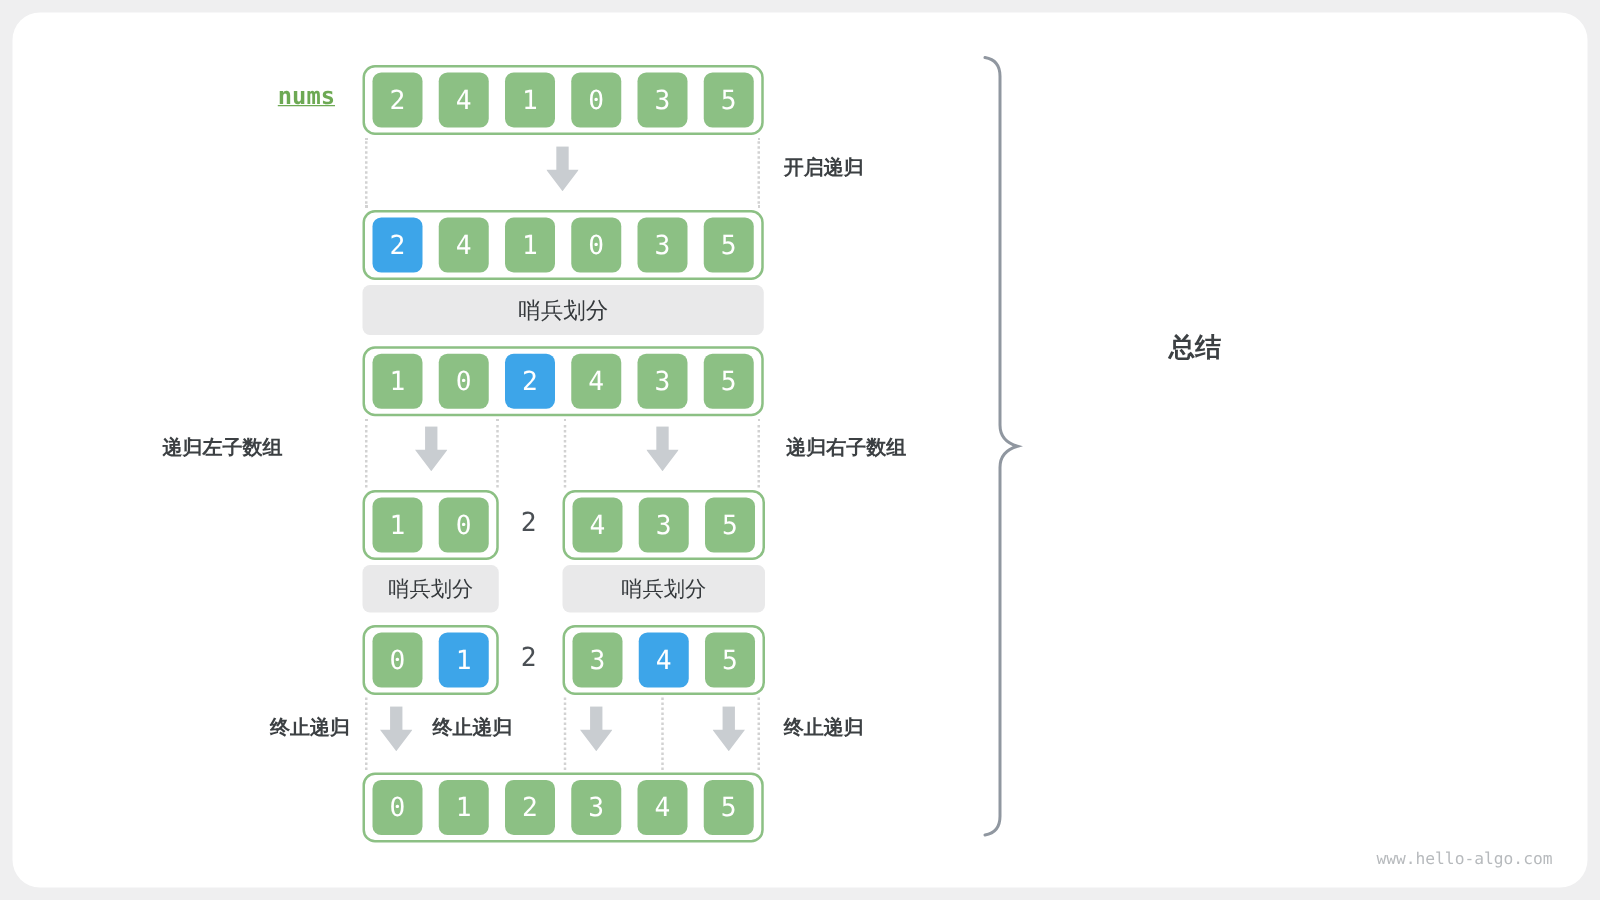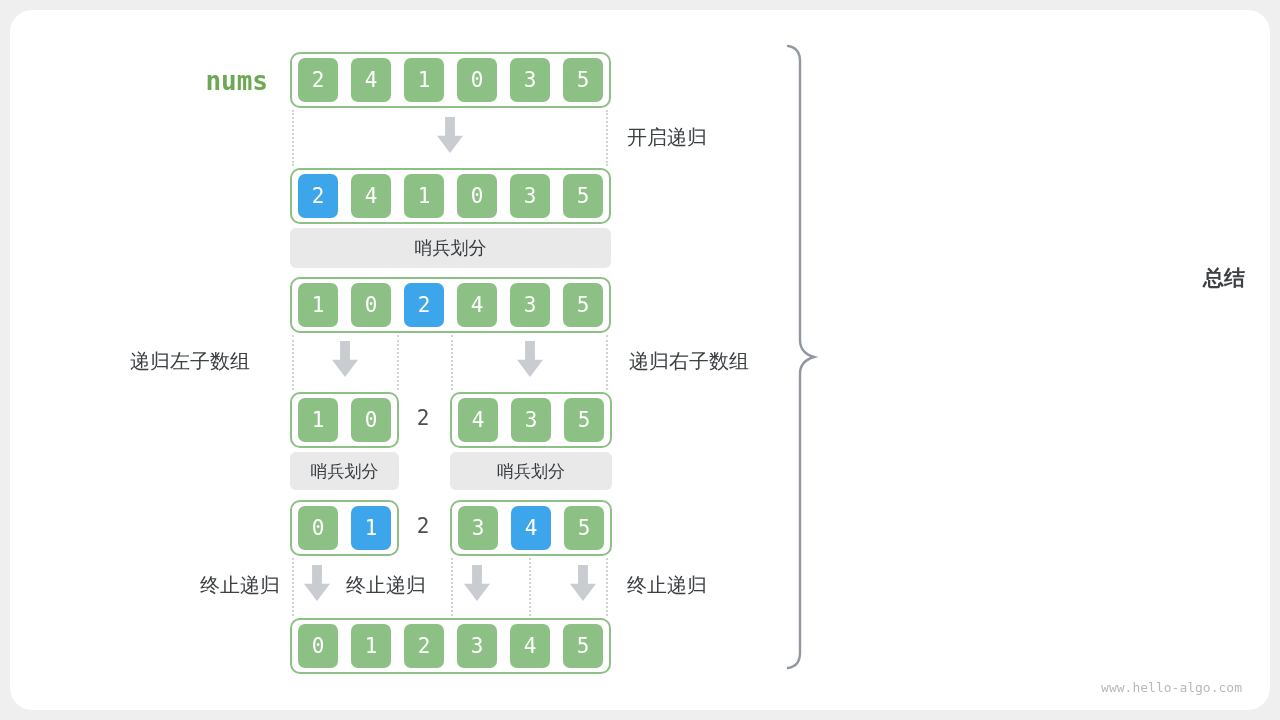--- a/index.html
+++ b/index.html
@@ -38,33 +38,33 @@
   }
   .arrow {
     position:absolute; width:26px; height:36px;
     background: var(--arrow, #c9cdd1);
     clip-path: polygon(31% 0, 69% 0, 69% 52%, 100% 52%, 50% 100%, 0 52%, 31% 52%);
   }
   .vline {
     position:absolute; width:0;
     border-left:2px dotted var(--guide, #d2d2d2);
   }
-  .label { position:absolute; font-size:20px; color: var(--label-text, #3c4043); white-space:nowrap; }
+  .label { position:absolute; font-size:16px; color: var(--label-text, #3c4043); white-space:nowrap;font-weight:bold; }
   .pivot {
     position:absolute; width:24px; text-align:center;
     font-family:"DejaVu Sans Mono","Liberation Mono",monospace;
     font-size:21px; color: var(--pivot-text, #4a4f54);
   }
   .nums {
     position:absolute; left:140px; top:66px; width:128px; text-align:right;
     font-family:"DejaVu Sans Mono","Liberation Mono",monospace;
-    font-weight:bold; font-size:26px; color: var(--nums-text, #6da954);
+    font-weight:bold; font-size:19px; color: var(--nums-text, #6da954); text-decoration: underline;
   }
   .summary {
-    position:absolute; left:935px; top:264px; width:310px; text-align:right;
+    position:absolute; left:935px; top:264px; width:310px; text-align:left;
   }
   .summary-title { font-size:21px; font-weight:bold; color: var(--summary-title, #3c4043); margin-bottom:10px; }
   .summary-line { font-size:19px; line-height:38px; color: var(--summary-text, #9aa0a6); white-space:nowrap; }
   .brace-svg { position:absolute; left:782px; top:44px; }
   .brace-path { fill:none; stroke: var(--brace, #9097a0); stroke-width:2.4; stroke-linecap:round; }
   .watermark {
     position:absolute; left:1030px; top:680px; width:212px; text-align:right;
     font-family:"DejaVu Sans Mono","Liberation Mono",monospace;
     font-size:13px; color: var(--watermark, #b7babd);
   }

